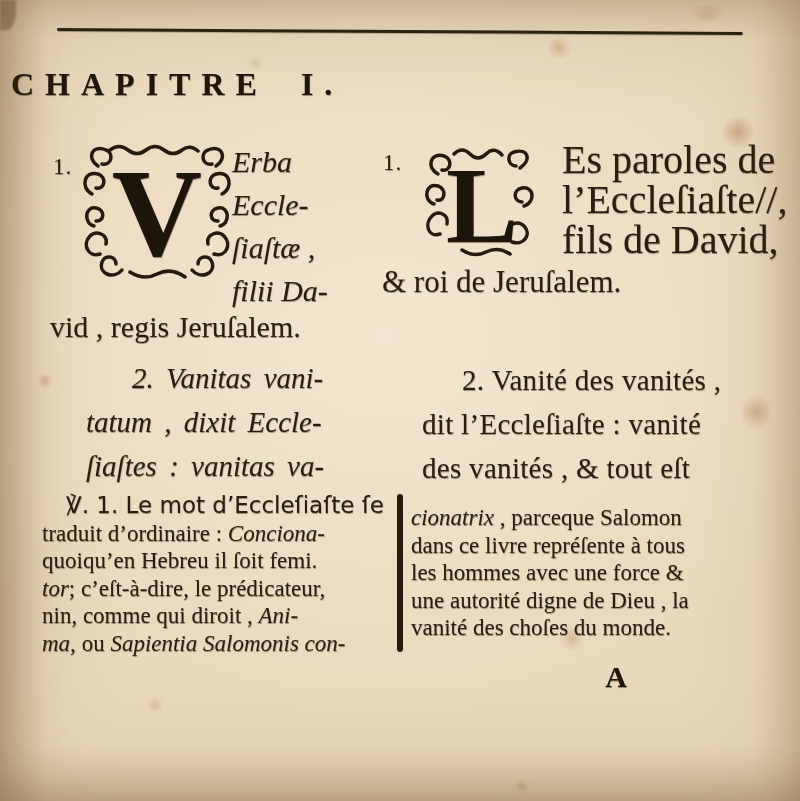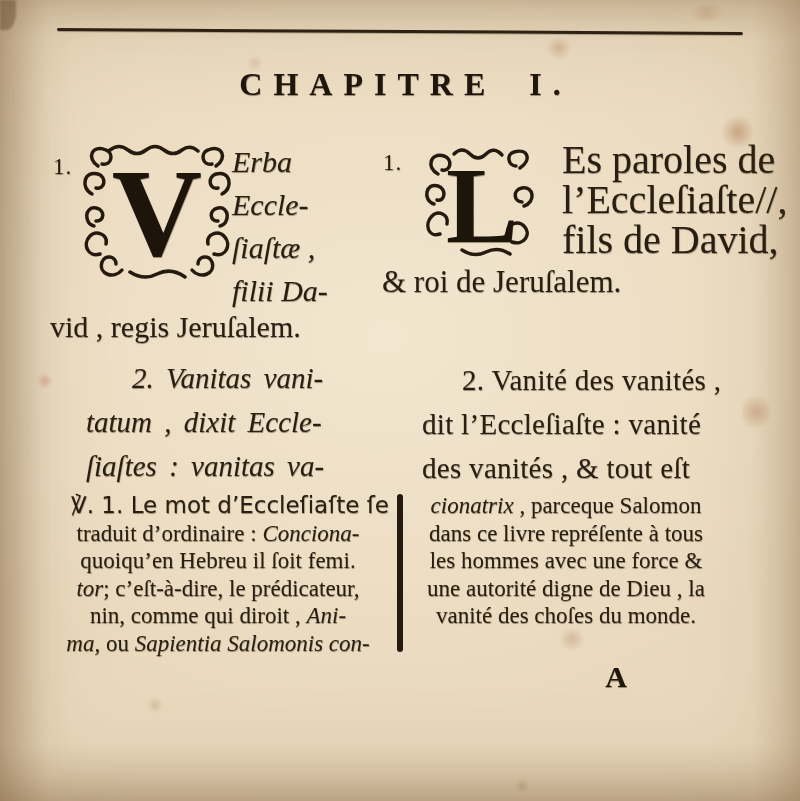--- a/index.html
+++ b/index.html
@@ -16,21 +16,21 @@
   }
   .vignette{position:absolute;inset:0;pointer-events:none;z-index:9;
     box-shadow:
       inset 0 0 110px rgba(120,85,45,.22),
       inset 30px 0 60px -25px rgba(100,70,35,.30),
       inset -20px 0 50px -25px rgba(110,80,45,.18),
       inset 0 -25px 55px -25px rgba(110,80,45,.22);}
   .top-rule{position:absolute;left:57px;top:28px;width:686px;height:3px;background:#2a2013;
     border-radius:2px;transform:rotate(0.33deg);transform-origin:left center;
     box-shadow:0 1px 0 rgba(42,32,19,.25);}
-  .title{position:absolute;top:66px;left:0;width:100%;text-align:center;
+  .title{position:absolute;top:66px;left:0;width:100%;
     font-size:32px;font-weight:700;letter-spacing:11px;word-spacing:14px;text-indent:11px;color:#1f160d;}
 
   .col-latin{position:absolute;left:46px;top:142px;width:334px;}
   .col-french{position:absolute;left:382px;top:142px;width:386px;}
   .verse1{position:relative;height:212px;}
   .vnum{position:absolute;font-size:23px;letter-spacing:1px;}
   .col-latin .vnum{left:7px;top:12px;}
   .col-french .vnum{left:1px;top:8px;}
   .dropcap{position:absolute;}
   .dropcap-v{left:36px;top:0;width:150px;height:138px;}
@@ -44,23 +44,23 @@
   .ln{white-space:nowrap;}
   .fullln{position:absolute;white-space:nowrap;}
   .col-latin .fullln{left:4px;top:168px;font-size:30px;}
   .col-french .fullln{left:0;top:122px;font-size:31px;}
   .verse2{position:absolute;left:0;width:100%;font-size:29px;line-height:44px;margin-left:40px;}
   .col-latin .verse2{top:214px;font-style:italic;word-spacing:5px;}
   .col-french .verse2{top:216px;letter-spacing:.3px;}
   .col-latin .verse2 .indent{padding-left:46px;}
   .col-french .verse2 .indent{padding-left:40px;}
 
-  .fn{position:absolute;top:492px;font-size:23px;line-height:27.5px;text-align:center;}
+  .fn{position:absolute;top:492px;font-size:23px;line-height:27.5px;}
   .fn-left{left:42px;width:352px;}
-  .fn-right{left:388px;width:356px;}
+  .fn-right{left:411px;width:356px;margin-top:12px;}
   .fn-line{white-space:nowrap;}
   .fn-left .fn-line:first-child{text-indent:24px;}
   .it{font-style:italic;}
   .versicle{font-family:"DejaVu Sans","DejaVu Serif",serif;}
   .fn-divider{position:absolute;left:397px;top:494px;width:6px;height:158px;background:#241b0e;border-radius:3px;}
 
   .signature{position:absolute;left:594px;top:660px;width:44px;text-align:center;
     font-size:30px;font-weight:700;color:#20170c;}
 
   .stain{position:absolute;border-radius:50%;pointer-events:none;filter:blur(1.2px);}

